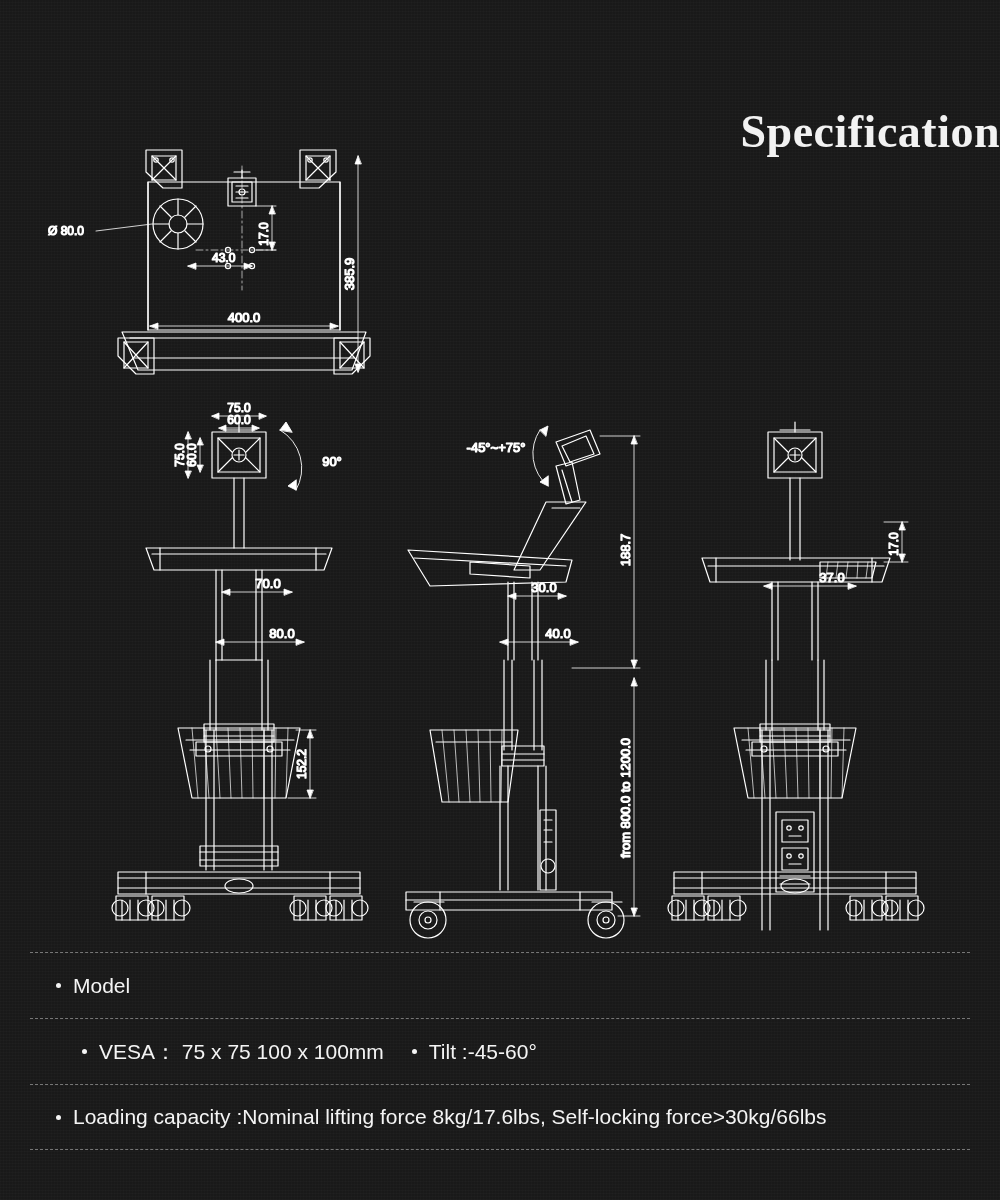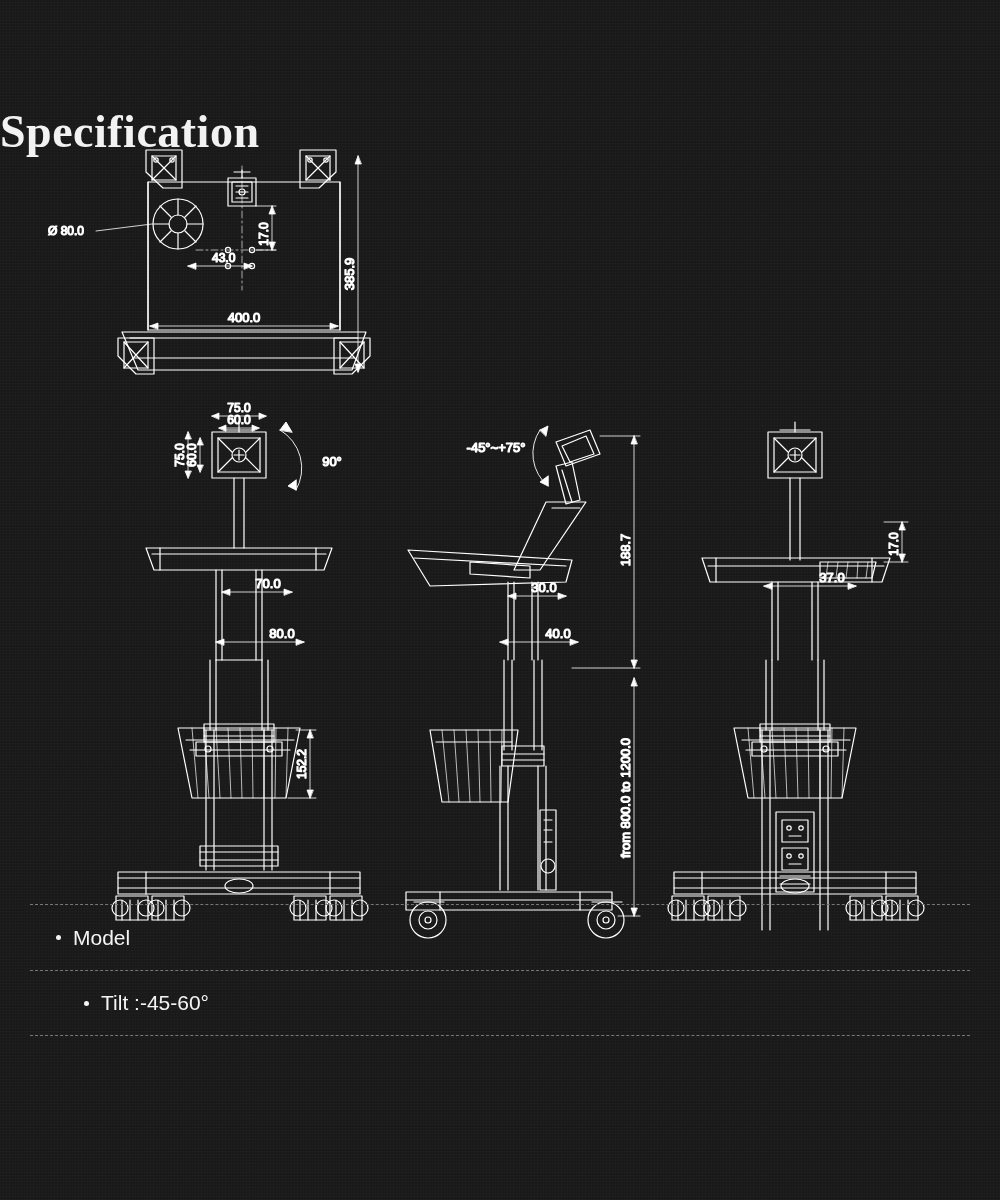--- a/index.html
+++ b/index.html
@@ -14,30 +14,30 @@
   
   .noise{
     position:absolute;inset:0;
     background-image:
       repeating-linear-gradient(0deg, rgba(255,255,255,0.016) 0px, rgba(255,255,255,0.016) 1px, rgba(0,0,0,0) 1px, rgba(0,0,0,0) 3px),
       repeating-linear-gradient(90deg, rgba(255,255,255,0.012) 0px, rgba(255,255,255,0.012) 1px, rgba(0,0,0,0) 1px, rgba(0,0,0,0) 3px);
     pointer-events:none;
   }
   .title{
     position:absolute;top:74px;left:0;width:100%;
-    text-align:left;
+    text-align:right;
     font-family:"Liberation Serif", serif;
     font-weight:bold;
     font-size:46px;
     letter-spacing:0.5px;
     color:#f2f2f2;
   }
   #drawing{position:absolute;top:130px;left:0;}
   .specs{
-    position:absolute;left:30px;right:30px;top:904px;
+    position:absolute;left:30px;right:30px;top:952px;
   }
   .spec-row{
     display:flex;
     align-items:center;
     height:66px;
     border-top:1px dashed #777;
     padding-left:26px;
     box-sizing:border-box;
   }
   .spec-row:last-child{border-bottom:1px dashed #777;}
@@ -446,20 +446,30 @@
 <div class="specs">
 
   <div class="spec-row">
     <div class="spec-item">
       <span class="bullet"></span>
       <span>Model</span>
     </div>
   </div>
 
   <div class="spec-row">
+    <div class="spec-item gap-b">
+      <span class="bullet"></span>
+      <span>VESA： 75 x 75  100 x 100mm</span>
+    </div>
     <div class="spec-item gap-c">
       <span class="bullet"></span>
       <span>Tilt :-45-60°</span>
     </div>
   </div>
 
+  <div class="spec-row">
+    <div class="spec-item">
+      <span class="bullet"></span>
+      <span>Loading capacity :Nominal lifting force 8kg/17.6lbs, Self-locking force&gt;30kg/66lbs</span>
+    </div>
+  </div>
 
 </div>
 
 </body></html>

